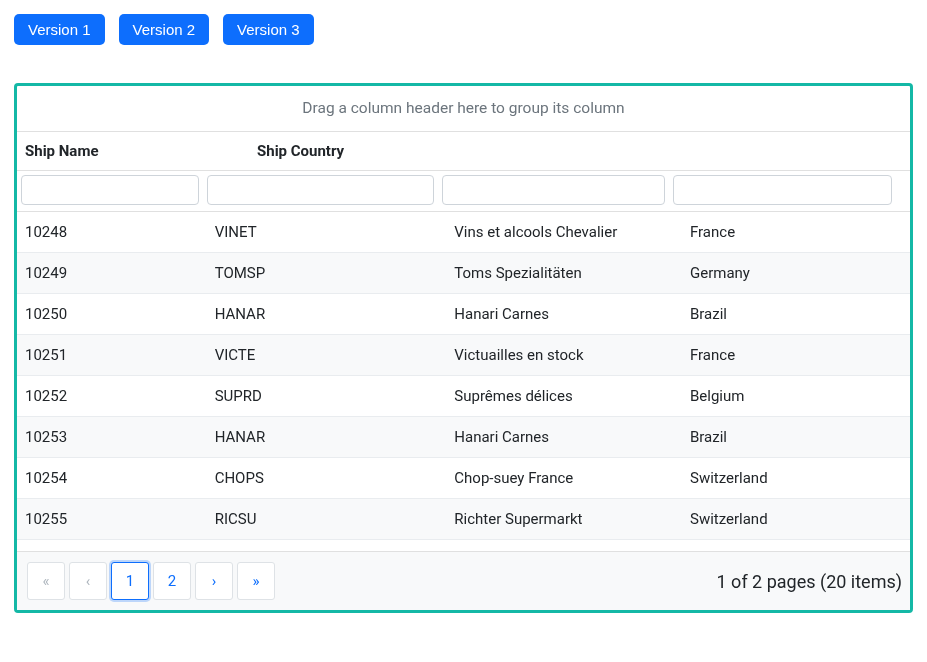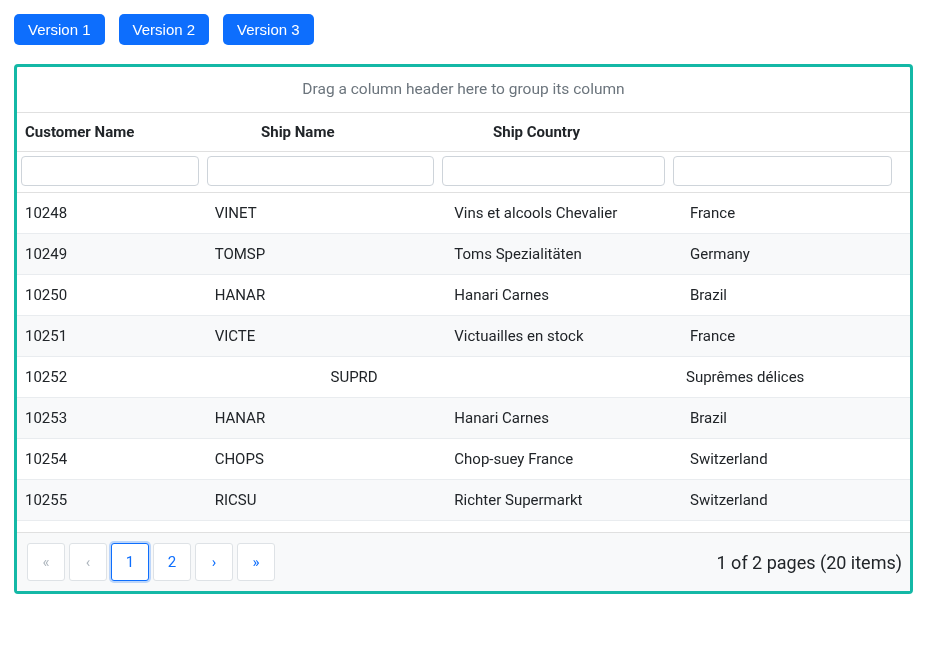--- a/index.html
+++ b/index.html
@@ -4,21 +4,21 @@
 <style>
   * { box-sizing: border-box; }
   body {
     margin: 0;
     padding: 14px;
     font-family: -apple-system, BlinkMacSystemFont, "Segoe UI", Roboto, "Helvetica Neue", Arial, sans-serif;
     font-size: 15px;
     color: #212529;
     background: #fff;
   }
-  .top-buttons { display: flex; gap: 14px; margin-bottom: 19px; }
+  .top-buttons { display: flex; gap: 14px; margin-bottom: 38px; }
   .btn {
     background: #0d6efd;
     color: #fff;
     border: none;
     border-radius: 5px;
     padding: 7px 14px;
     font-size: 15px;
     cursor: pointer;
   }
   .grid {
@@ -125,21 +125,20 @@
   <button class="btn">Version 1</button>
   <button class="btn">Version 2</button>
   <button class="btn">Version 3</button>
 </div>
 
 <div class="grid">
 
   <div class="group-area">Drag a column header here to group its column</div>
 
   <div class="header-area">
-    <div class="col-head c1">Customer Name</div>
     <div class="col-head c2">Ship Name</div>
     <div class="col-head c3">Ship Country</div>
   </div>
 
   <div class="filter-row">
     <div class="filter-cell c0"><input class="filter-input" value="" style=""></div>
     <div class="filter-cell c1"><input class="filter-input" value="" style=""></div>
     <div class="filter-cell c2"><input class="filter-input" value="" style=""></div>
     <div class="filter-cell c3"><input class="filter-input" value="" style=""></div>
   </div>
@@ -167,20 +166,21 @@
         <div class="row">
           <div class="cell c0">10251</div>
           <div class="cell c1">VICTE</div>
           <div class="cell c2">Victuailles en stock</div>
           <div class="cell c3">France</div>
         </div>
         <div class="row">
           <div class="cell c0">10252</div>
           <div class="cell c1">SUPRD</div>
           <div class="cell c2">Suprêmes délices</div>
+          <div class="cell c3">Belgium</div>
         </div>
         <div class="row">
           <div class="cell c0">10253</div>
           <div class="cell c1">HANAR</div>
           <div class="cell c2">Hanari Carnes</div>
           <div class="cell c3">Brazil</div>
         </div>
         <div class="row">
           <div class="cell c0">10254</div>
           <div class="cell c1">CHOPS</div>

